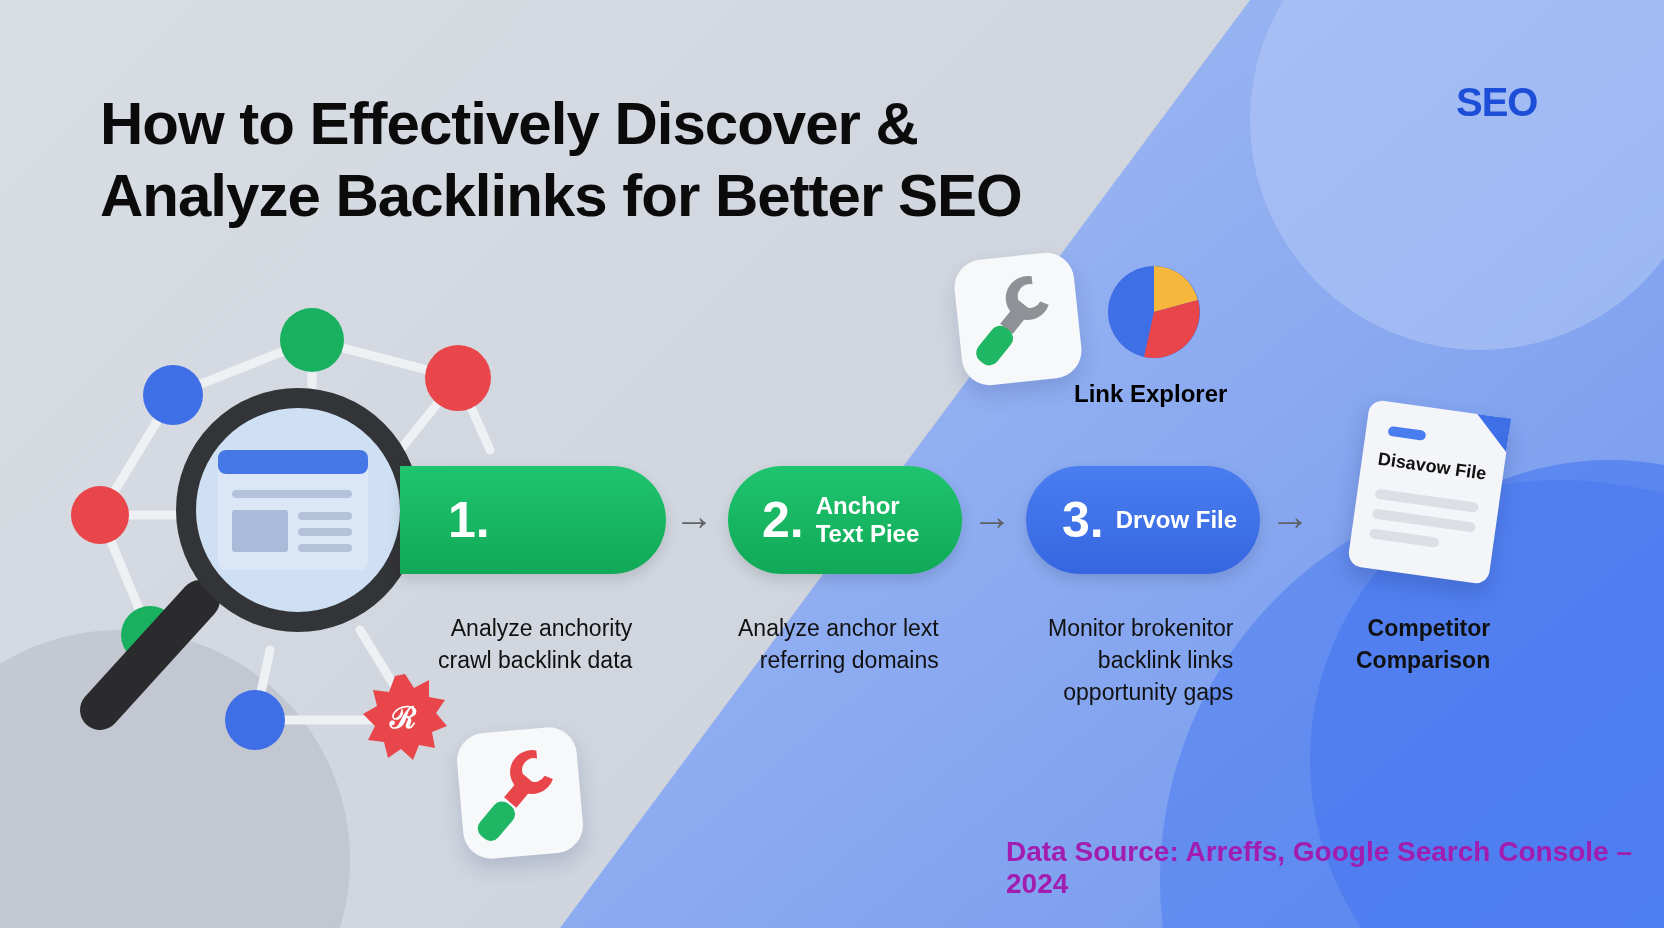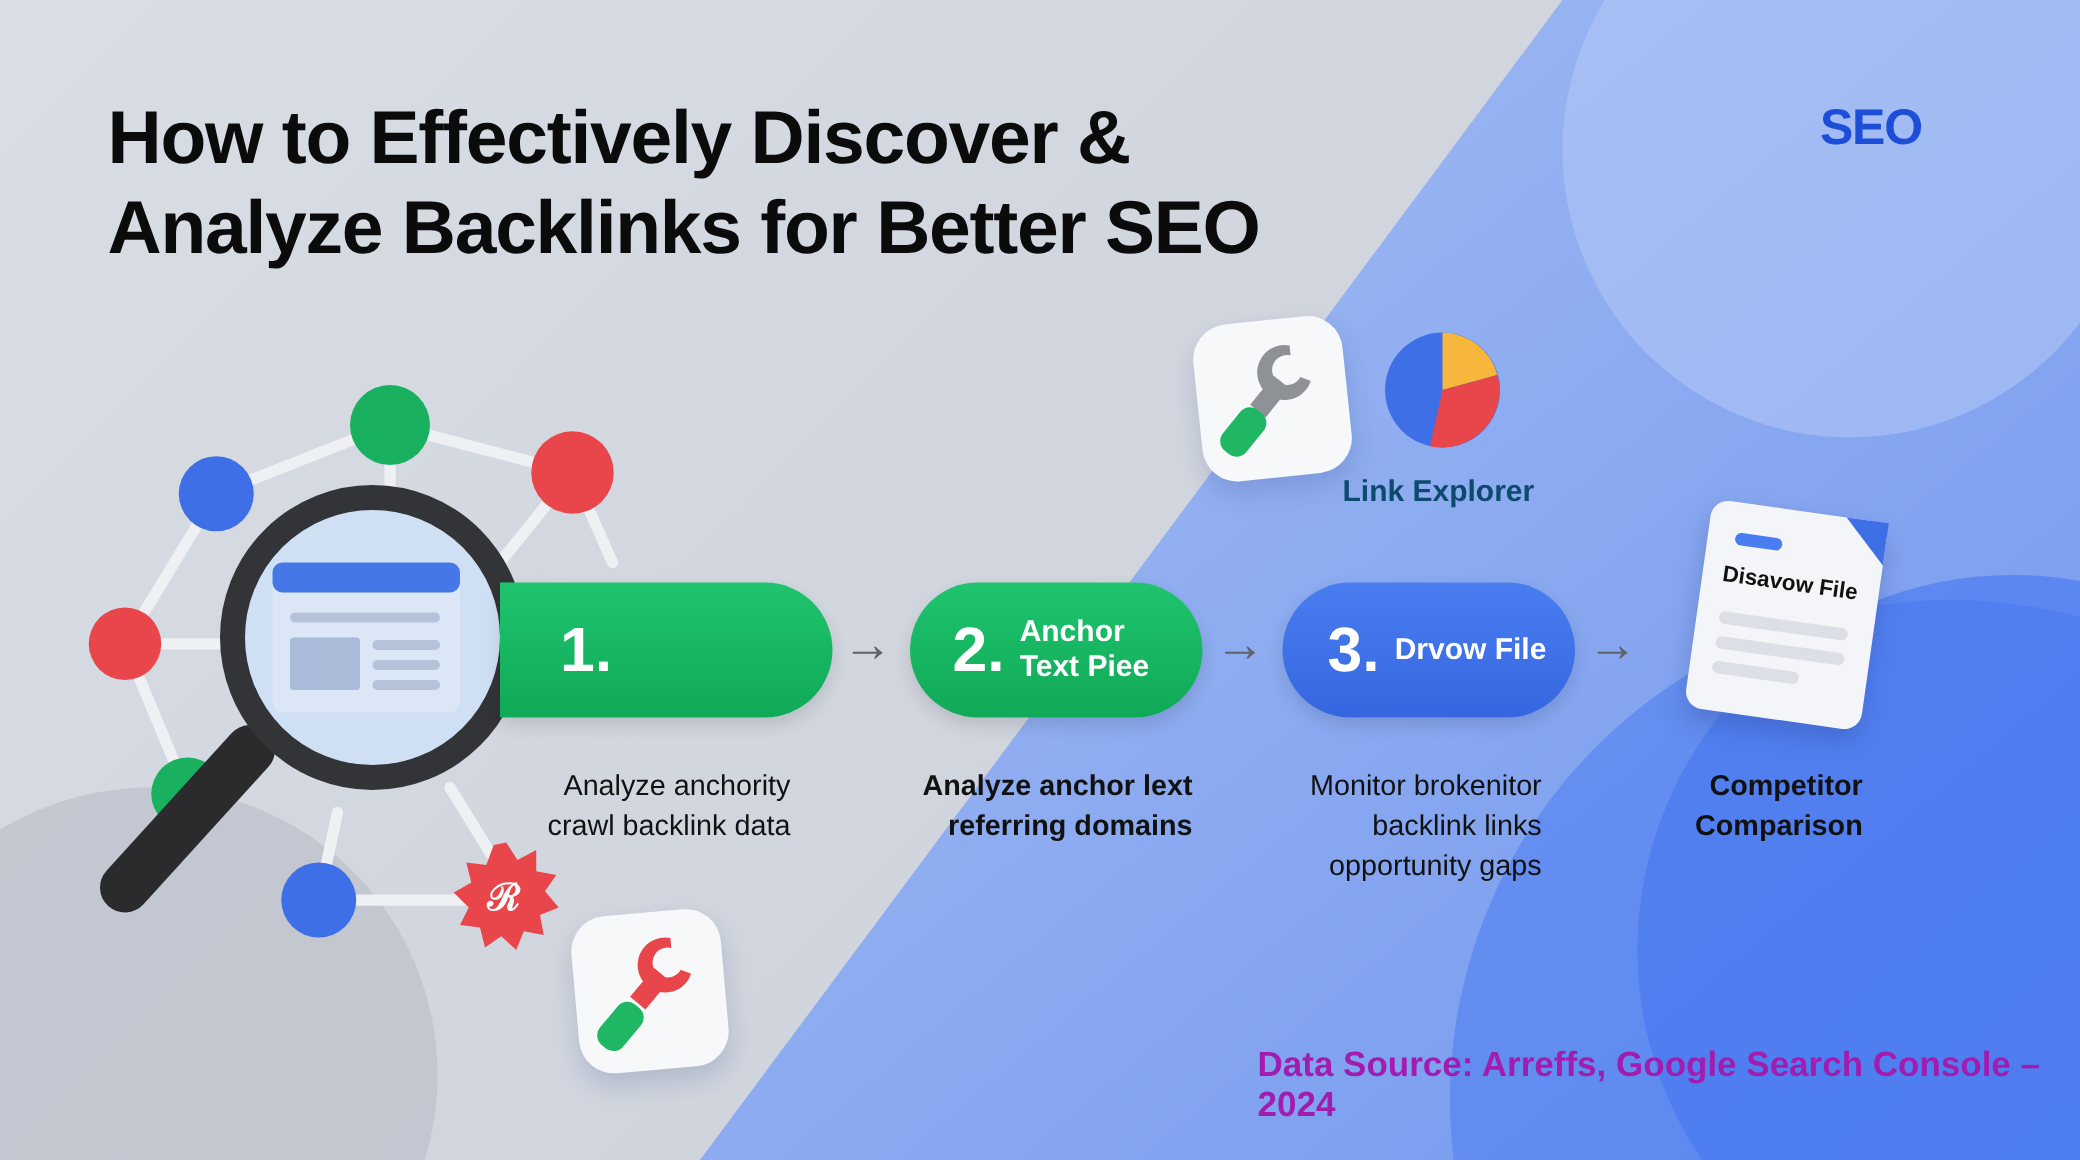--- a/index.html
+++ b/index.html
@@ -1,29 +1,29 @@
 <!DOCTYPE html>
 <html><head>
 <meta charset="utf-8">
 <style>
   html,body{margin:0;padding:0;}
   body{width:1664px;height:928px;overflow:hidden;position:relative;
     font-family:"Liberation Sans","DejaVu Sans",sans-serif;
     background:linear-gradient(135deg,#d9dde4 0%,#cfd4dd 60%,#c9cfda 100%);}
   .bg-wedge{position:absolute;inset:0;}
-  .title{position:absolute;left:84px;top:72px;font-size:60px;font-weight:700;line-height:72px;color:#0b0b0c;letter-spacing:-1px;margin:2px;}
+  .title{position:absolute;left:84px;top:72px;font-size:60px;font-weight:700;line-height:72px;color:#0b0b0c;letter-spacing:-1px;margin:16px;}
   .seo-logo{position:absolute;left:1456px;top:80px;font-size:40px;font-weight:700;color:#1d4ed8;letter-spacing:-1px;}
   .pill{position:absolute;height:108px;border-radius:54px;display:flex;align-items:center;color:#fff;box-shadow:0 6px 14px rgba(0,0,0,0.12);}
   .pill .num{font-size:50px;font-weight:700;margin-right:12px;}
   .pill .lbl{font-size:24px;font-weight:700;line-height:28px;}
   .green{background:linear-gradient(180deg,#1fc46e,#10a957);}
   .blue{background:linear-gradient(180deg,#4a7df0,#3566e0);}
   .arrow{position:absolute;font-size:40px;color:#5f6368;font-weight:700;}
   .desc{position:absolute;font-size:23px;line-height:32px;color:#111;font-weight:500;text-align:right;}
-  .caption{position:absolute;font-size:24px;font-weight:700;color:#0c4a6e;}
+  .caption{position:absolute;font-size:24px;font-weight:700;color:#000000;}
   .source{position:absolute;left:1006px;top:836px;font-size:28px;font-weight:700;color:#a21caf;}
   .tile{position:absolute;background:#f7f8fa;border-radius:28px;box-shadow:0 10px 20px rgba(40,60,120,0.18);}
   .doc{position:absolute;left:1358px;top:408px;width:142px;height:168px;background:#f4f5f8;border-radius:14px;transform:rotate(8deg);box-shadow:0 10px 20px rgba(30,50,120,0.25);}
   .doc .title-bar{position:absolute;left:22px;top:24px;width:38px;height:10px;border-radius:5px;background:#4a7df0;}
   .doc .fold{position:absolute;right:0;top:0;width:0;height:0;border-left:34px solid transparent;border-top:34px solid #3f6fe6;}
   .doc .dtext{position:absolute;left:16px;top:48px;font-size:18px;font-weight:700;color:#111;}
   .doc .line{position:absolute;left:18px;height:10px;border-radius:5px;background:#dcdfe5;}
 </style>
 </head>
 <body>
@@ -112,21 +112,21 @@
   <div class="dtext">Disavow File</div>
   <div class="line" style="top:88px;width:104px;"></div>
   <div class="line" style="top:108px;width:104px;"></div>
   <div class="line" style="top:128px;width:70px;"></div>
 </div>
 
 <div class="desc" style="left:438px;top:612px;">
   <span>Analyze anchority</span><br>
   <span>crawl backlink data</span>
 </div>
-<div class="desc" style="left:738px;top:612px;font-weight:bold;">
+<div class="desc" style="left:738px;top:612px;">
   <span>Analyze anchor lext</span><br>
   <span>referring domains</span>
 </div>
 <div class="desc" style="left:1036px;top:612px;margin-left:12px;">
   <span>Monitor brokenitor</span><br>
   <span>backlink links</span><br>
   <span>opportunity gaps</span>
 </div>
 <div class="desc" style="left:1356px;top:612px;font-weight:bold;">
   <span>Competitor</span><br>

